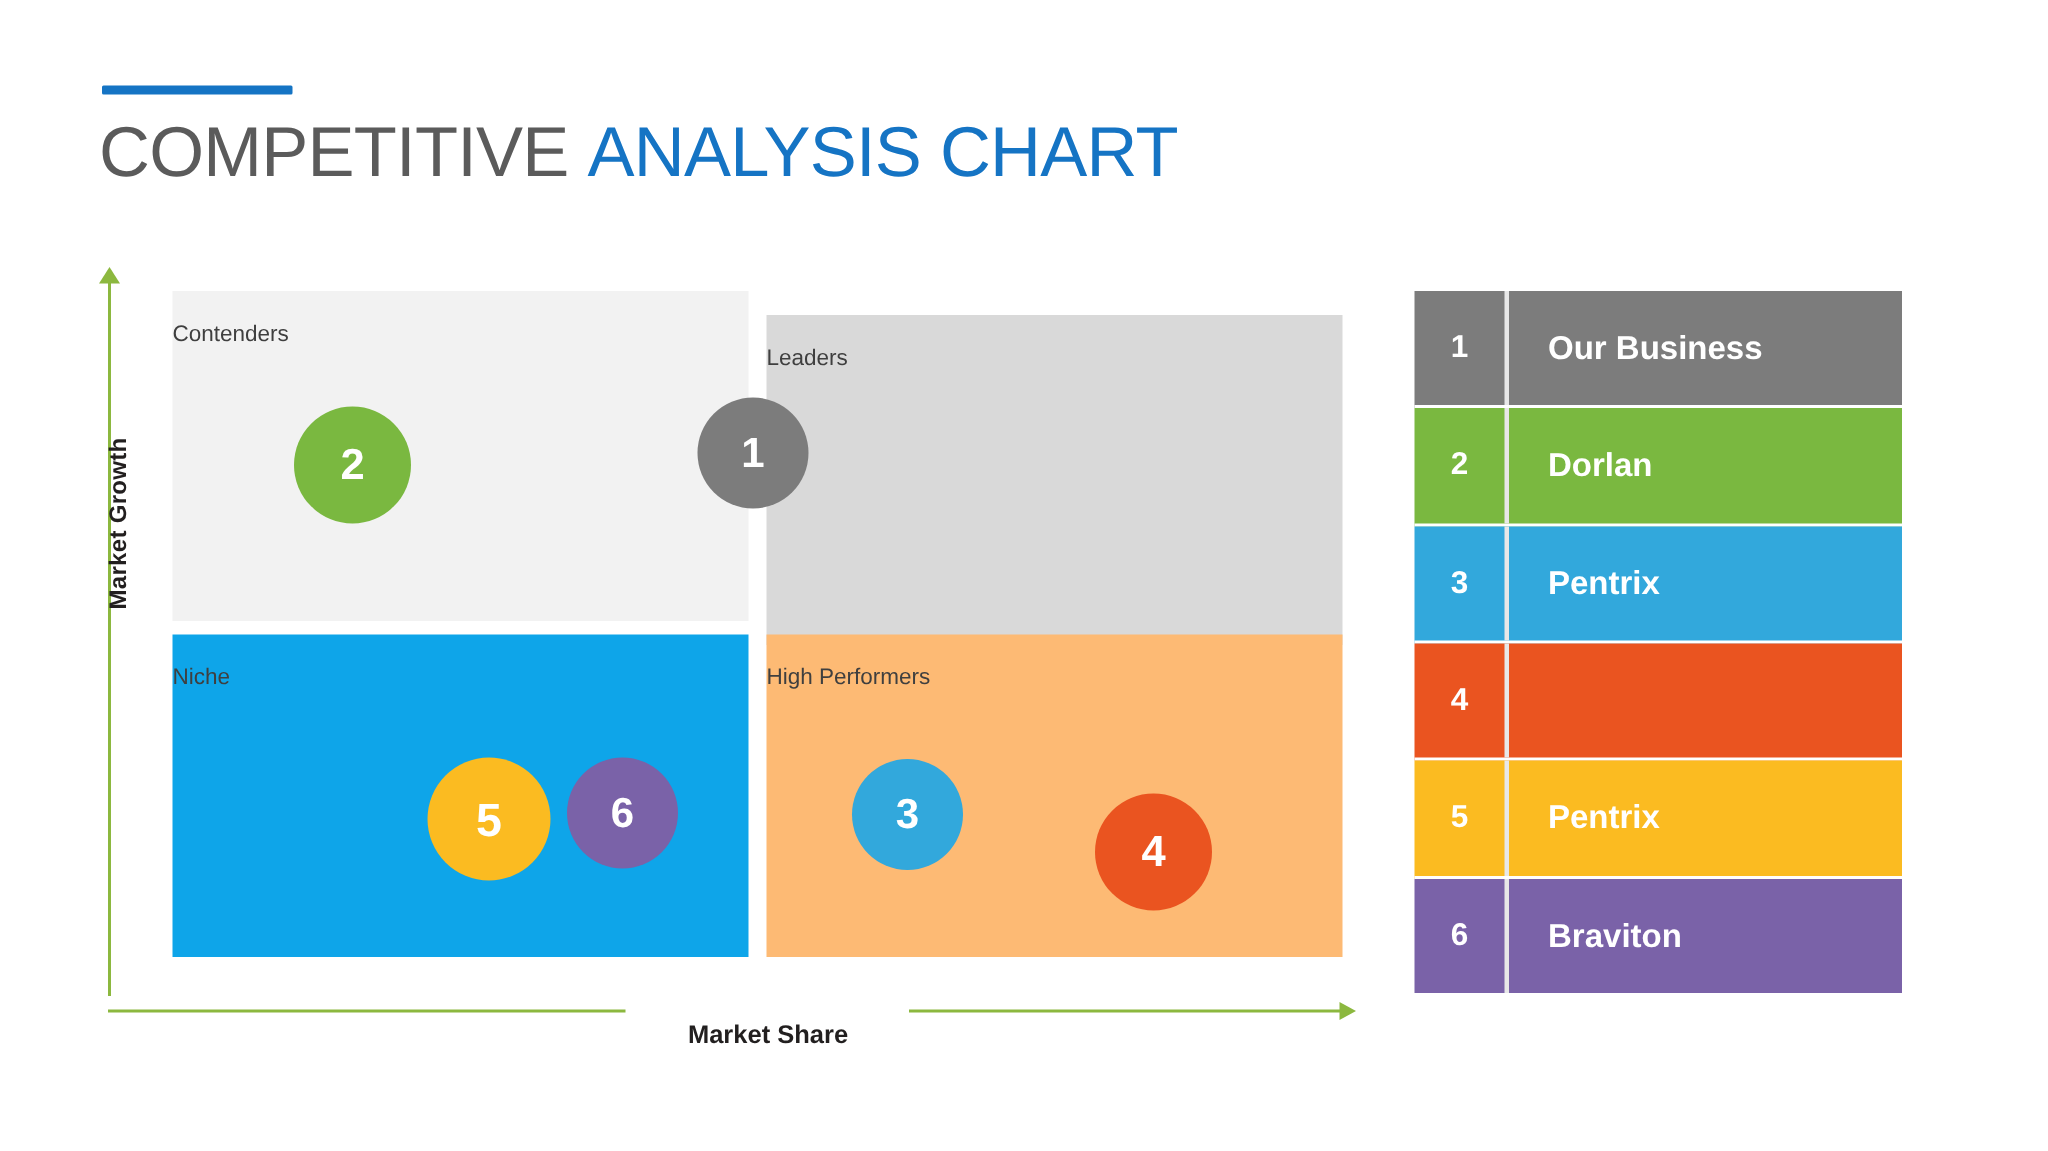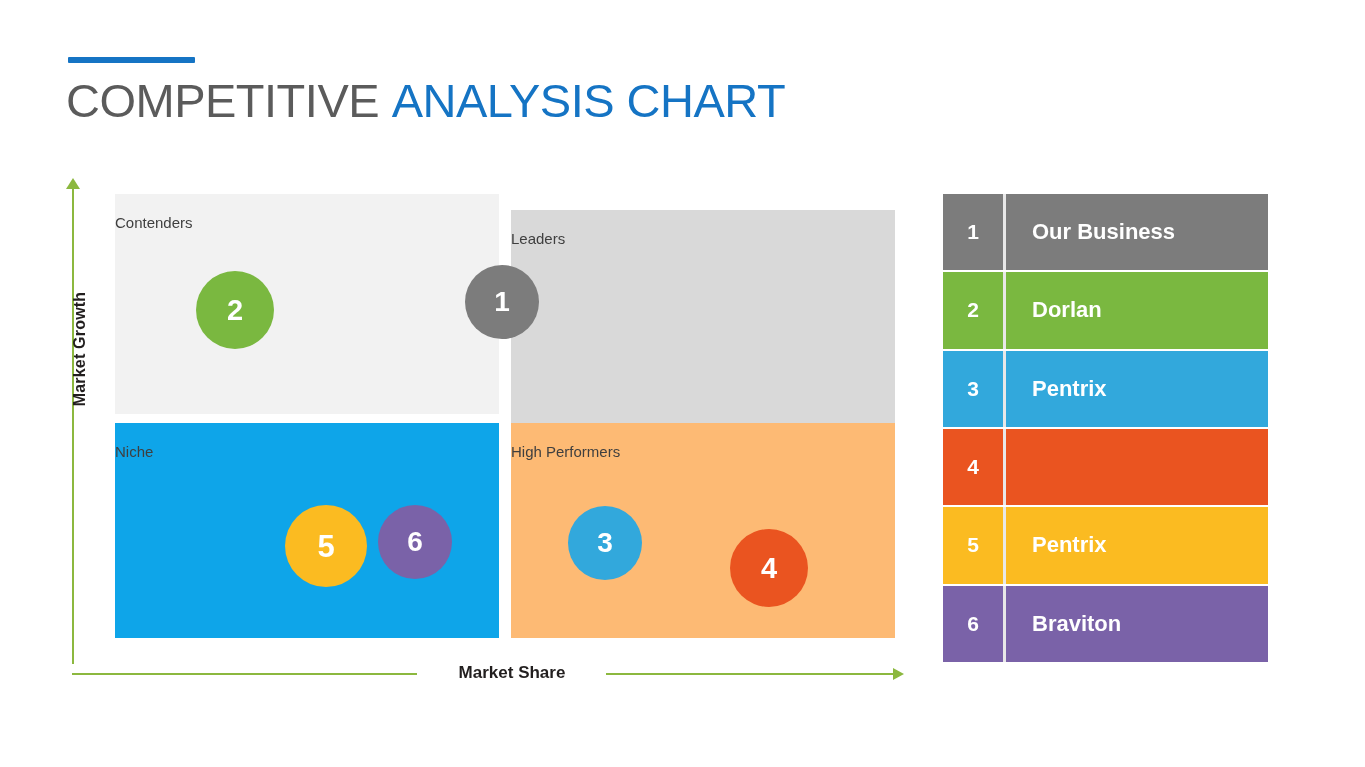--- a/index.html
+++ b/index.html
@@ -130,21 +130,21 @@
     left: 893px;
     top: 668px;
     width: 0; height: 0;
     border-top: 6px solid transparent;
     border-bottom: 6px solid transparent;
     border-left: 11px solid #8cb83f;
   }
   #x-axis-label {
     position: absolute;
     left: 418px;
-    top: 663px;
+    top: 680px;
     width: 188px;
     text-align: center;
     font-size: 17px;
     font-weight: bold;
     color: #221f1f;
   }
 
   
   #legend-table {
     position: absolute;

